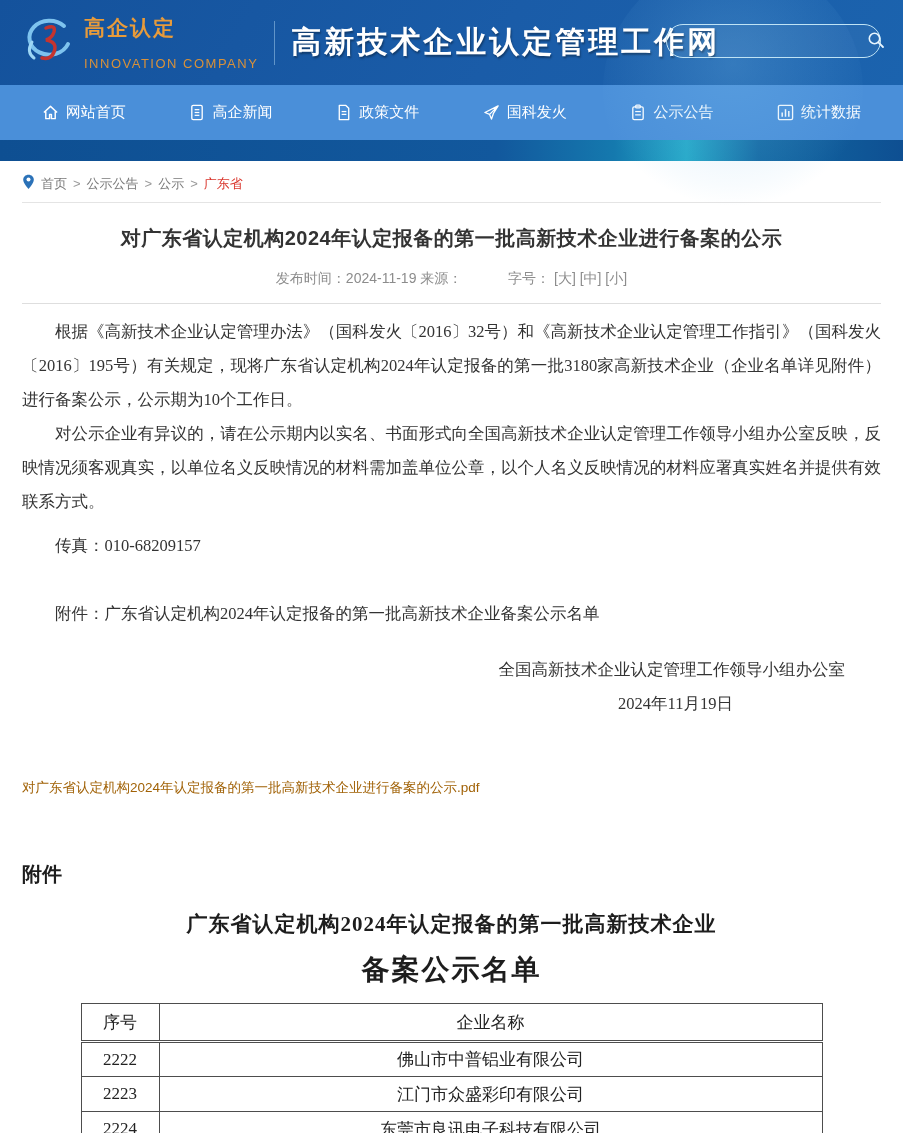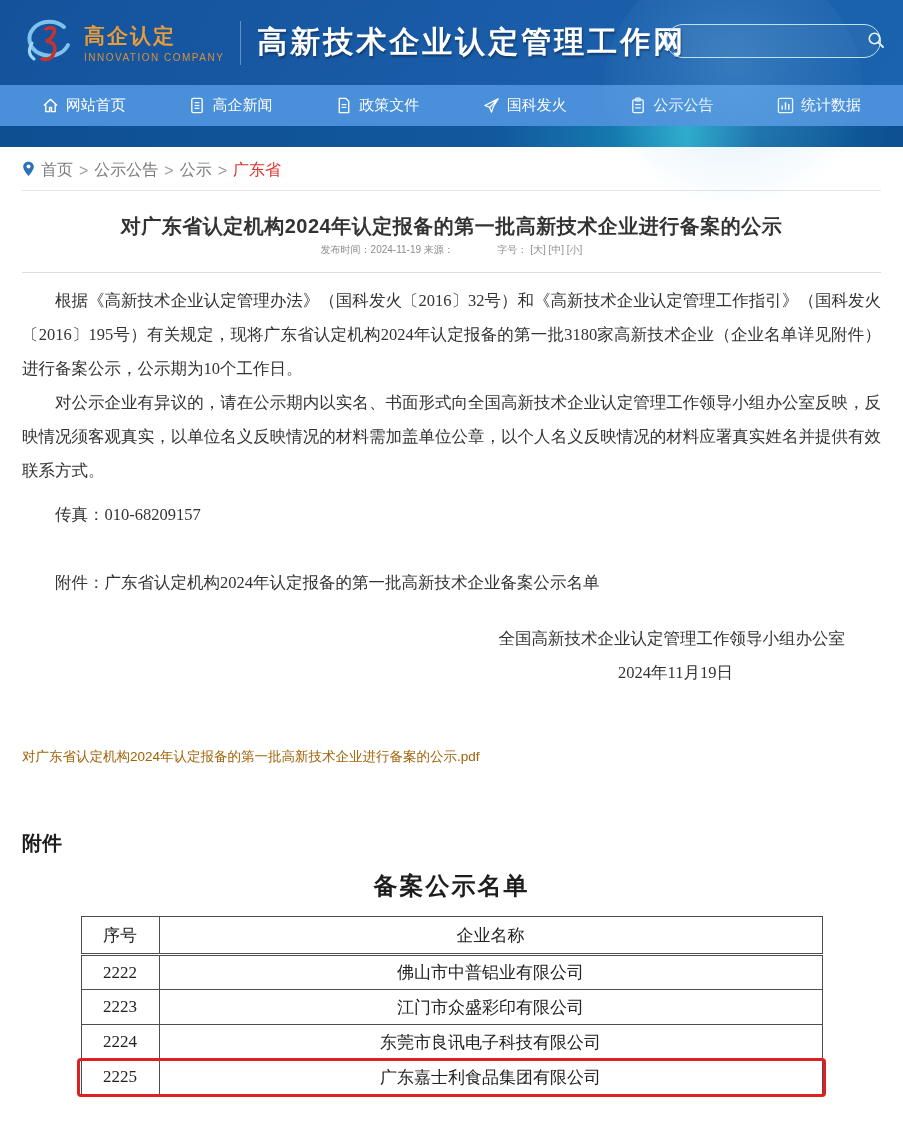--- a/index.html
+++ b/index.html
@@ -4,72 +4,72 @@
 <style>
   * { margin:0; padding:0; box-sizing:border-box; }
   html,body { width:903px; height:1133px; overflow:hidden; background:#fff;
     font-family:"Liberation Sans", sans-serif; }
 
   
   .header { height:85px; background:linear-gradient(120deg,#14529c 0%, #1a5ca8 55%, #1b63ae 100%);
     position:relative; display:flex; align-items:center; padding:0 24px; }
   .header::after { content:""; position:absolute; right:40px; top:-40px; width:260px; height:260px;
     border-radius:50%; background:radial-gradient(circle at 50% 40%, rgba(120,190,235,.28), rgba(120,190,235,.05) 60%, transparent 70%); pointer-events:none; }
-  .logo-wrap { display:flex; align-items:center; gap:10px; cursor:pointer; z-index:2; }
+  .logo-wrap { display:flex; align-items:flex-start; gap:10px; cursor:pointer; z-index:2; }
   .logo-text-cn { color:#e89b3a; font-size:21px; font-weight:bold; letter-spacing:2px; }
-  .logo-text-en { color:#d8913a; font-size:10px; letter-spacing:1.5px; margin-top:2px; }
+  .logo-text-en { color:#d8913a; font-size:13px; letter-spacing:1.5px; margin-top:14px; }
   .logo-divider { width:1px; height:44px; background:rgba(170,210,240,.5); margin:0 16px; }
   .site-title { color:#fff; font-size:30px; font-weight:bold; letter-spacing:3px;
     text-shadow:1px 2px 2px rgba(0,0,0,.35); z-index:2; }
   .search-box { position:absolute; right:22px; top:24px; width:215px; height:34px;
     border:1px solid #bfe3f5; border-radius:17px; display:flex; align-items:center;
     background:rgba(255,255,255,.05); z-index:3; }
   .search-input { flex:1; background:transparent; border:none; outline:none; color:#fff;
     font-size:13px; padding:0 12px; }
   .search-btn { width:30px; height:30px; border:none; background:transparent; cursor:pointer;
     display:flex; align-items:center; justify-content:center; }
 
   
-  .nav { height:41px; background:#4a8fd9; display:flex; align-items:center; justify-content:space-around; padding:0 10px; }
+  .nav { height:55px; background:#4a8fd9; display:flex; align-items:center; justify-content:space-around; padding:0 10px; }
   .nav-item { display:flex; align-items:center; gap:7px; color:#fff; font-size:15px; cursor:pointer; }
   .nav-item svg { display:block; }
 
   
   .strip { height:21px; background:linear-gradient(90deg,#0e4f92 0%, #12589d 55%, #1579ae 68%, #24a9c8 76%, #1268a2 84%, #0e4f92 100%); }
 
   
   .content { padding:0 22px; }
   .breadcrumb { display:flex; align-items:center; gap:6px; padding:13px 0 9px 0;
-    border-bottom:1px solid #e4e4e4; font-size:16px; color:#7a7a7a; }
+    border-bottom:1px solid #e4e4e4; font-size:13px; color:#7a7a7a; }
   .crumb-link { color:#7a7a7a; cursor:pointer; }
   .crumb-sep { color:#9a9a9a; }
   .crumb-current { color:#d9342b; cursor:pointer; }
 
   .article-title { text-align:center; font-size:20px; font-weight:bold; color:#333;
     margin-top:22px; letter-spacing:.5px; }
-  .article-meta { text-align:center; font-size:10px; color:#8c8c8c; margin-top:3px; }
+  .article-meta { text-align:center; font-size:14px; color:#8c8c8c; margin-top:18px; }
   .article-meta .sz { cursor:pointer; color:#8c8c8c; }
   .meta-gap { display:inline-block; width:38px; }
   .title-divider { border-bottom:1px solid #dedede; margin-top:15px; }
 
   .article-body { font-family:"Liberation Serif","DejaVu Serif",serif; font-size:16.5px;
     color:#333; margin-top:11px; line-height:34px; text-align:justify; }
   .article-body p { text-indent:2em; }
   .p-fax { margin-top:10px; }
   .p-attach { margin-top:34px; }
   .sign-line { text-align:right; padding-right:36px; margin-top:22px; }
   .date-line { text-align:right; padding-right:148px; margin-top:0; }
   .pdf-link { font-family:"Liberation Sans",sans-serif; font-size:13.5px; color:#a16207;
     margin-top:50px; cursor:pointer; display:inline-block; }
 
   
   .attach-doc { font-family:"Liberation Serif","DejaVu Serif",serif; color:#1d1d1d; margin-top:56px; }
   .attach-heading { font-size:20px; font-weight:bold; }
   .attach-title1 { text-align:center; font-size:21px; font-weight:bold; margin-top:22px; letter-spacing:1px; }
-  .attach-title2 { text-align:center; font-size:24px; font-weight:bold; margin-top:13px; letter-spacing:2px; }
+  .attach-title2 { text-align:center; font-size:28px; font-weight:bold; margin-top:13px; letter-spacing:2px; }
 
   .attach-table { width:742px; margin:14px auto 0 auto; border-collapse:collapse; }
   .attach-table th, .attach-table td { border:1.5px solid #4d4d4d; text-align:center;
     font-size:17px; color:#222; }
   .attach-table th { height:38px; font-weight:normal; border-bottom:3px double #4d4d4d; }
   .attach-table td { height:35px; font-weight:normal; }
   .col-no { width:78px; }
   .hl-row { position:relative; }
   .hl-box { position:absolute; left:-4px; right:-4px; top:-2px; bottom:-2px;
     border:3px solid #e02020; border-radius:4px; pointer-events:none; z-index:5; }
@@ -207,20 +207,21 @@
     <p>对公示企业有异议的，请在公示期内以实名、书面形式向全国高新技术企业认定管理工作领导小组办公室反映，反映情况须客观真实，以单位名义反映情况的材料需加盖单位公章，以个人名义反映情况的材料应署真实姓名并提供有效联系方式。</p>
     <p class="p-fax">传真：010-68209157</p>
     <p class="p-attach">附件：广东省认定机构2024年认定报备的第一批高新技术企业备案公示名单</p>
     <div class="sign-line">全国高新技术企业认定管理工作领导小组办公室</div>
     <div class="date-line">2024年11月19日</div>
     <span class="pdf-link">对广东省认定机构2024年认定报备的第一批高新技术企业进行备案的公示.pdf</span>
   </div>
 
   <div class="attach-doc">
     <div class="attach-heading">附件</div>
+    <div class="attach-title1">广东省认定机构2024年认定报备的第一批高新技术企业</div>
     <div class="attach-title2">备案公示名单</div>
 
     <table class="attach-table">
       <thead>
         <tr>
           <th class="col-no">序号</th>
           <th>企业名称</th>
         </tr>
       </thead>
       <tbody>

